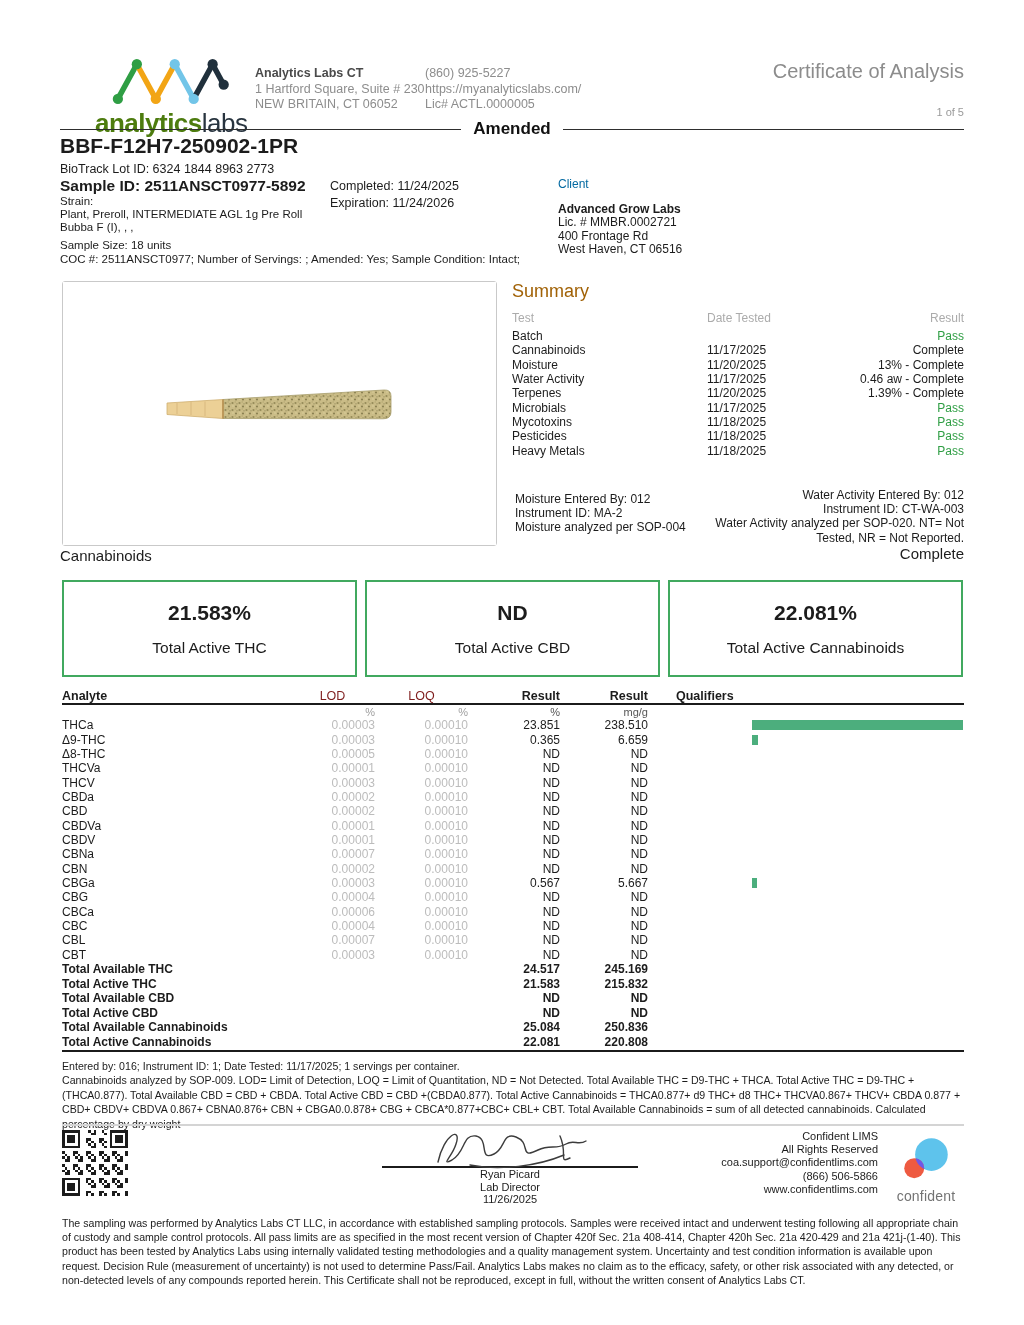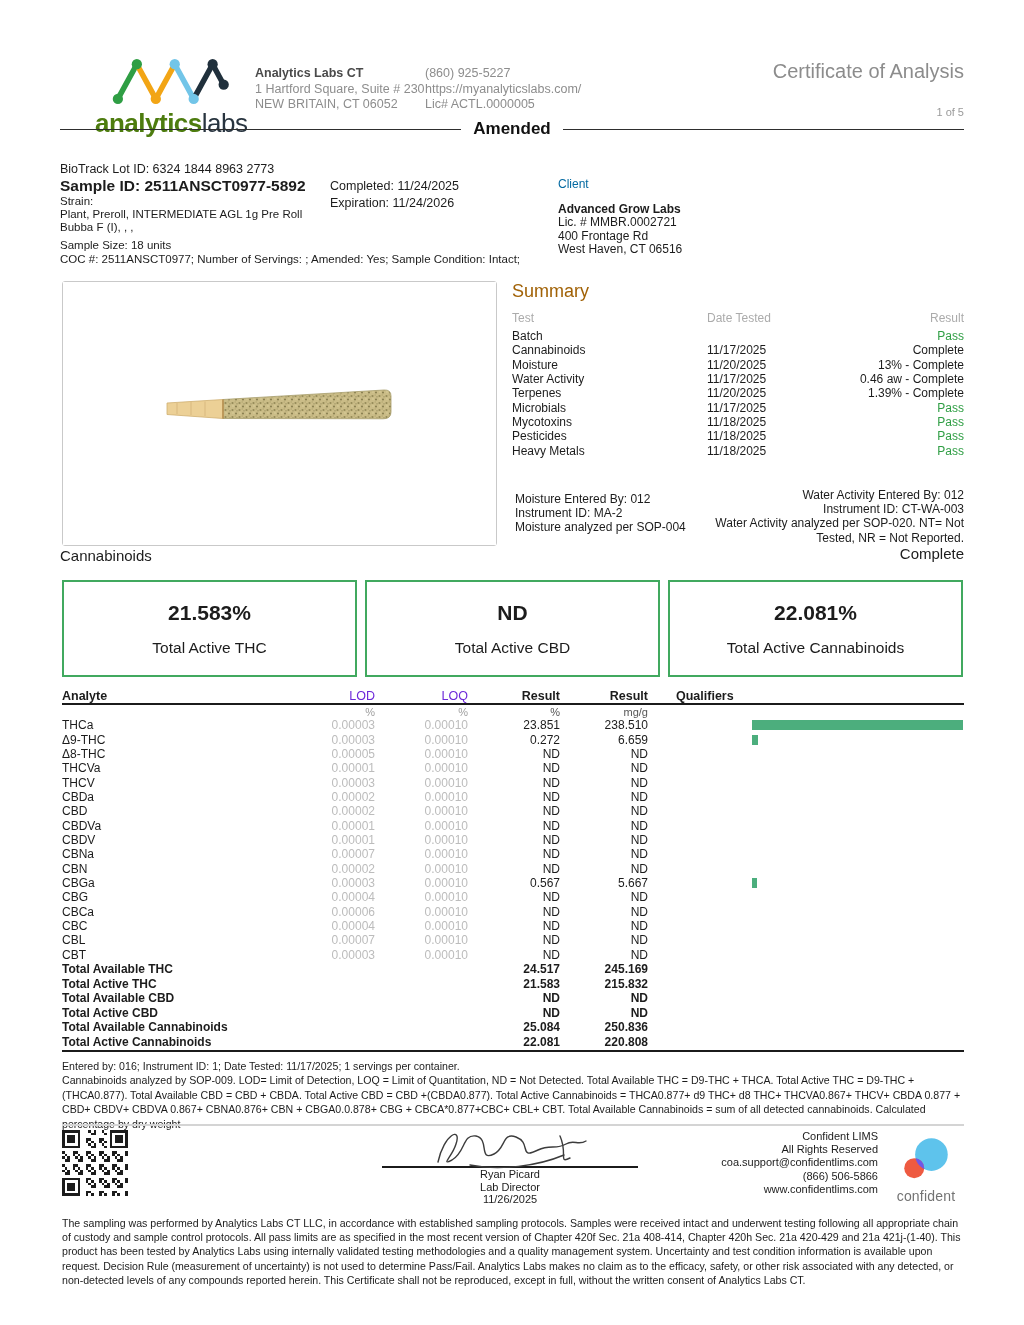--- a/index.html
+++ b/index.html
@@ -54,21 +54,21 @@
   .boxes { position:absolute; left:62px; right:61px; top:580px; height:97px; display:flex; gap:8px; }
   .rbox { flex:1; border:2px solid var(--boxgreen,#41a95f); display:flex; flex-direction:column; align-items:center; justify-content:center; gap:14px; }
   .rbox .val { font-size:21px; font-weight:bold;text-align:right; }
   .rbox .lab { font-size:15.5px; }
 
   
   .atable { position:absolute; left:62px; right:60px; top:688px; }
   .an-head, .an-units, .an-row { display:grid; grid-template-columns:228px 85px 93px 92px 88px 1fr; align-items:center; }
   .an-head { font-size:12.5px; height:17px; border-bottom:2px solid #1b1b1b; }
   .an-head .h-analyte { font-weight:bold; }
-  .an-head .h-lod, .an-head .h-loq { color:#6d28d9; text-align:right; }
+  .an-head .h-lod, .an-head .h-loq { color:#7f1d1d; text-align:center; }
   .an-head .h-res { font-weight:bold; text-align:right; }
   .an-head .h-qual { font-weight:bold; padding-left:28px; }
   .an-units { font-size:11px; height:13px; color:#9f9f9f; }
   .an-units div { text-align:right; }
   .an-units .u-dark { color:#555; }
   .an-row { font-size:12px; height:14.35px; }
   .c-lod, .c-loq { color:#bcbcbc; text-align:right; }
   .c-pct, .c-mgg { text-align:right; }
   .c-qual { padding-left:104px; }
   .qual-bar { height:10px; background:var(--bar,#4cae7d); }
@@ -131,20 +131,21 @@
 
   <div class="doc-title">Certificate of Analysis</div>
   <div class="page-num">1 of 5</div>
 
   <div class="amended-row">
     <div class="ln"></div>
     <div class="amended-text">Amended</div>
     <div class="ln"></div>
   </div>
 
+  <div class="sample-code">BBF-F12H7-250902-1PR</div>
   <div class="sample-left">
     <div>BioTrack Lot ID: 6324 1844 8963 2773</div>
     <div class="sid">Sample ID: 2511ANSCT0977-5892</div>
     <div class="small">Strain:</div>
     <div class="small">Plant, Preroll, INTERMEDIATE AGL 1g Pre Roll</div>
     <div class="small">Bubba F (I), , ,</div>
   </div>
   <div class="sample-bottom">
     <div>Sample Size: 18 units</div>
     <div>COC #: 2511ANSCT0977; Number of Servings: ; Amended: Yes; Sample Condition: Intact;</div>
@@ -292,21 +293,21 @@
           <div class="c-pct">23.851</div>
           <div class="c-mgg">238.510</div>
           <div class="c-qual">
             <div class="qual-bar" style="width: 210.684px;"></div>
           </div>
         </div>
         <div class="an-row">
           <div class="c-an">Δ9-THC</div>
           <div class="c-lod">0.00003</div>
           <div class="c-loq">0.00010</div>
-          <div class="c-pct">0.272</div>
+          <div class="c-pct">0.365</div>
           <div class="c-mgg">6.659</div>
           <div class="c-qual">
             <div class="qual-bar" style="width: 5.88212px;"></div>
           </div>
         </div>
         <div class="an-row">
           <div class="c-an">Δ8-THC</div>
           <div class="c-lod">0.00005</div>
           <div class="c-loq">0.00010</div>
           <div class="c-pct">ND</div>

